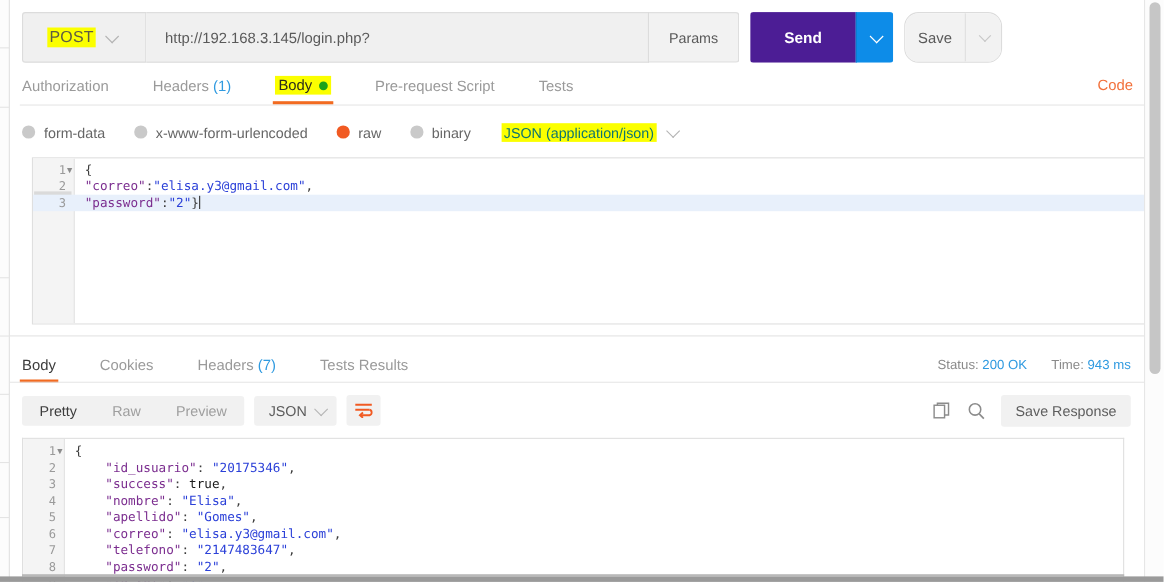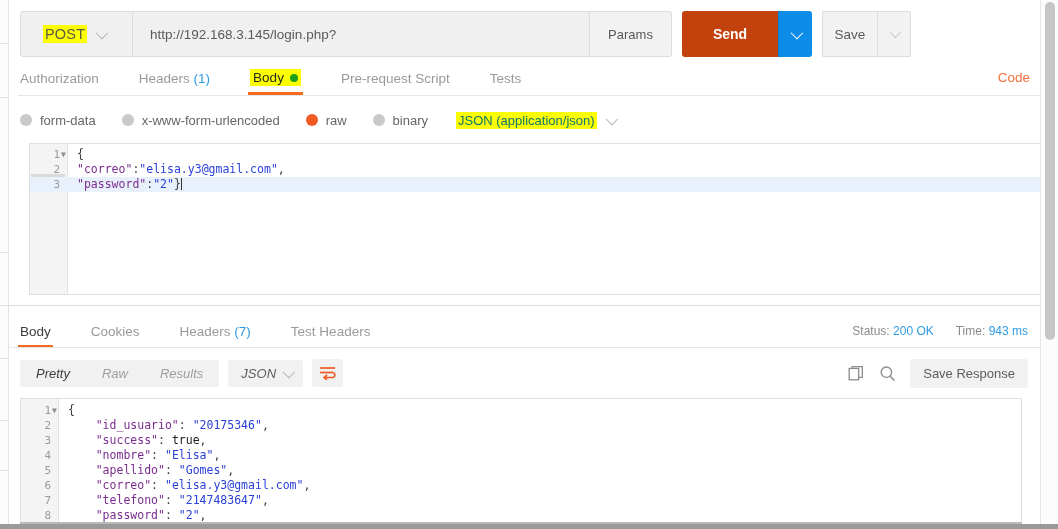--- a/index.html
+++ b/index.html
@@ -87,38 +87,38 @@
     display: flex; align-items: center; justify-content: center;
     font-size: 13px; color: #595959;
     cursor: pointer;
   }
   .send-wrap {
     display: flex; margin-left: 10px;
     border-radius: 3px; overflow: hidden;
   }
   .send-btn {
     width: 96px;
-    background: #c2410c;
+    background: #4c1d95;
     color: #fff;
     font-weight: bold;
     font-size: 14px;
     display: flex; align-items: center; justify-content: center;
     cursor: pointer;
   }
   .send-caret {
     width: 34px;
     background: #0d8ce8;
     border-left: 1px solid #0b7dd0;
     display: flex; align-items: center; justify-content: center;
     cursor: pointer;
   }
   .send-caret .caret { border-color: #ffffff; }
   .save-wrap {
     display: flex; margin-left: 10px;
-    border-radius: 1px; overflow: hidden;
+    border-radius: 13px; overflow: hidden;
     border: 1px solid #dcdcdc;
   }
   .save-btn {
     width: 54px; background: #f2f2f2;
     display: flex; align-items: center; justify-content: center;
     font-size: 13.5px; color: #595959; cursor: pointer;
   }
   .save-caret {
     width: 33px; background: #f2f2f2;
     border-left: 1px solid #dcdcdc;
@@ -258,21 +258,21 @@
   }
   .resp-meta b { font-weight: normal; color: #2f9ae0; }
   .resp-rule {
     position: absolute; left: 0; top: 41px;
     width: 1031px; height: 1px; background: #e6e6e6;
   }
 
   
   .resp-toolbar {
     position: absolute; left: 11px; top: 52px;
-    height: 30px; display: flex; align-items: center; gap: 9px; font-style: italic;
+    height: 30px; display: flex; align-items: center; gap: 9px;
   }
   .seg {
     display: flex; background: #f1f1f1;
     border-radius: 3px; overflow: hidden;
   }
   .seg .item {
     padding: 6px 16px; font-size: 13px;
     color: #9e9e9e; cursor: pointer;
   }
   .seg .item.active { color: #3c3c3c; }
@@ -437,41 +437,41 @@
         <span style="color:#3c3c3c">Body</span>
       </div>
       <div class="rtab">
         <span>Cookies</span>
       </div>
       <div class="rtab">
         <span>Headers</span>
         <span class="count">(7)</span>
       </div>
       <div class="rtab">
-        <span>Test Headers</span>
+        <span>Tests Results</span>
       </div>
     </div>
 
     <div class="resp-meta">
       <span>
         <span>Status:</span>
         <b>200 OK</b>
       </span>
       <span>
         <span>Time:</span>
         <b>943 ms</b>
       </span>
     </div>
     <div class="resp-rule"></div>
 
     <div class="resp-toolbar">
       <div class="seg">
         <div class="item active">Pretty</div>
         <div class="item">Raw</div>
-        <div class="item">Results</div>
+        <div class="item">Preview</div>
       </div>
       <div class="fmt-sel">
         <span>JSON</span>
         <span class="caret"></span>
       </div>
       <div class="wrap-btn">
         <svg width="17" height="14" viewBox="0 0 17 14">
           <line x1="1" y1="2" x2="16" y2="2" stroke="#f15a22" stroke-width="1.7"></line>
           <line x1="1" y1="6.5" x2="14" y2="6.5" stroke="#f15a22" stroke-width="1.7"></line>
           <path d="M14 6.5 a2.6 2.6 0 0 1 0 5 H6" fill="none" stroke="#f15a22" stroke-width="1.7"></path>

